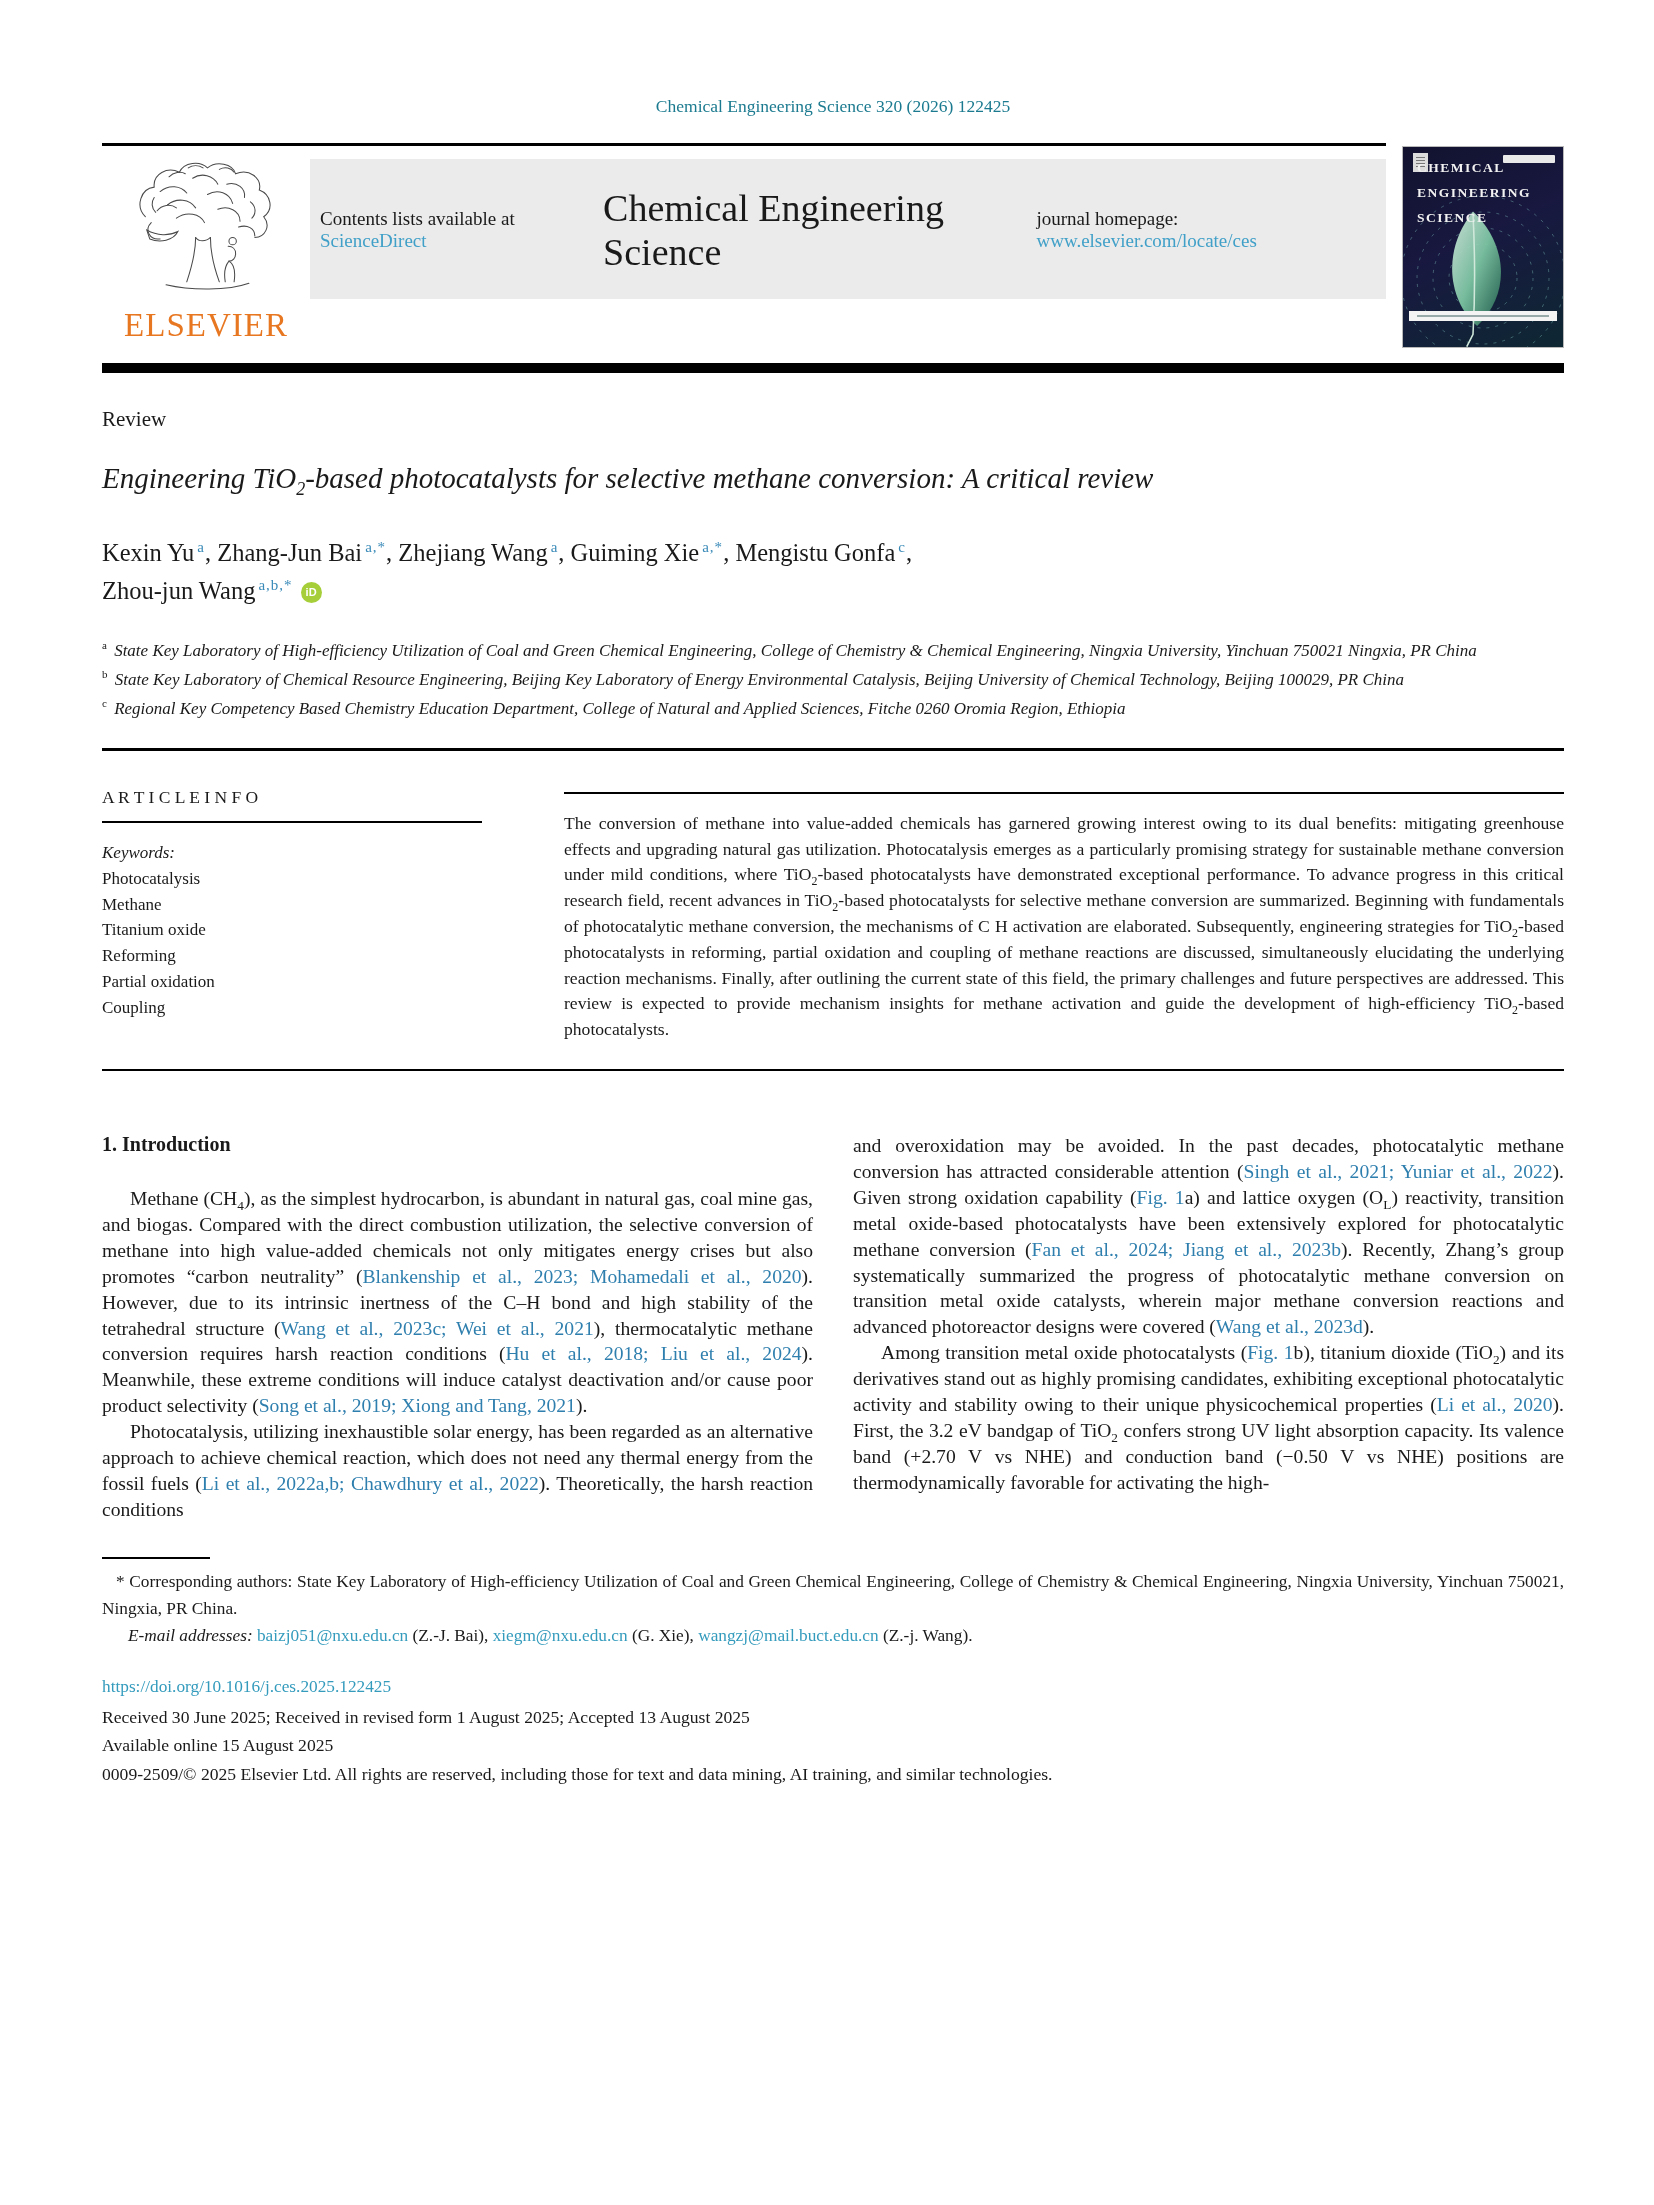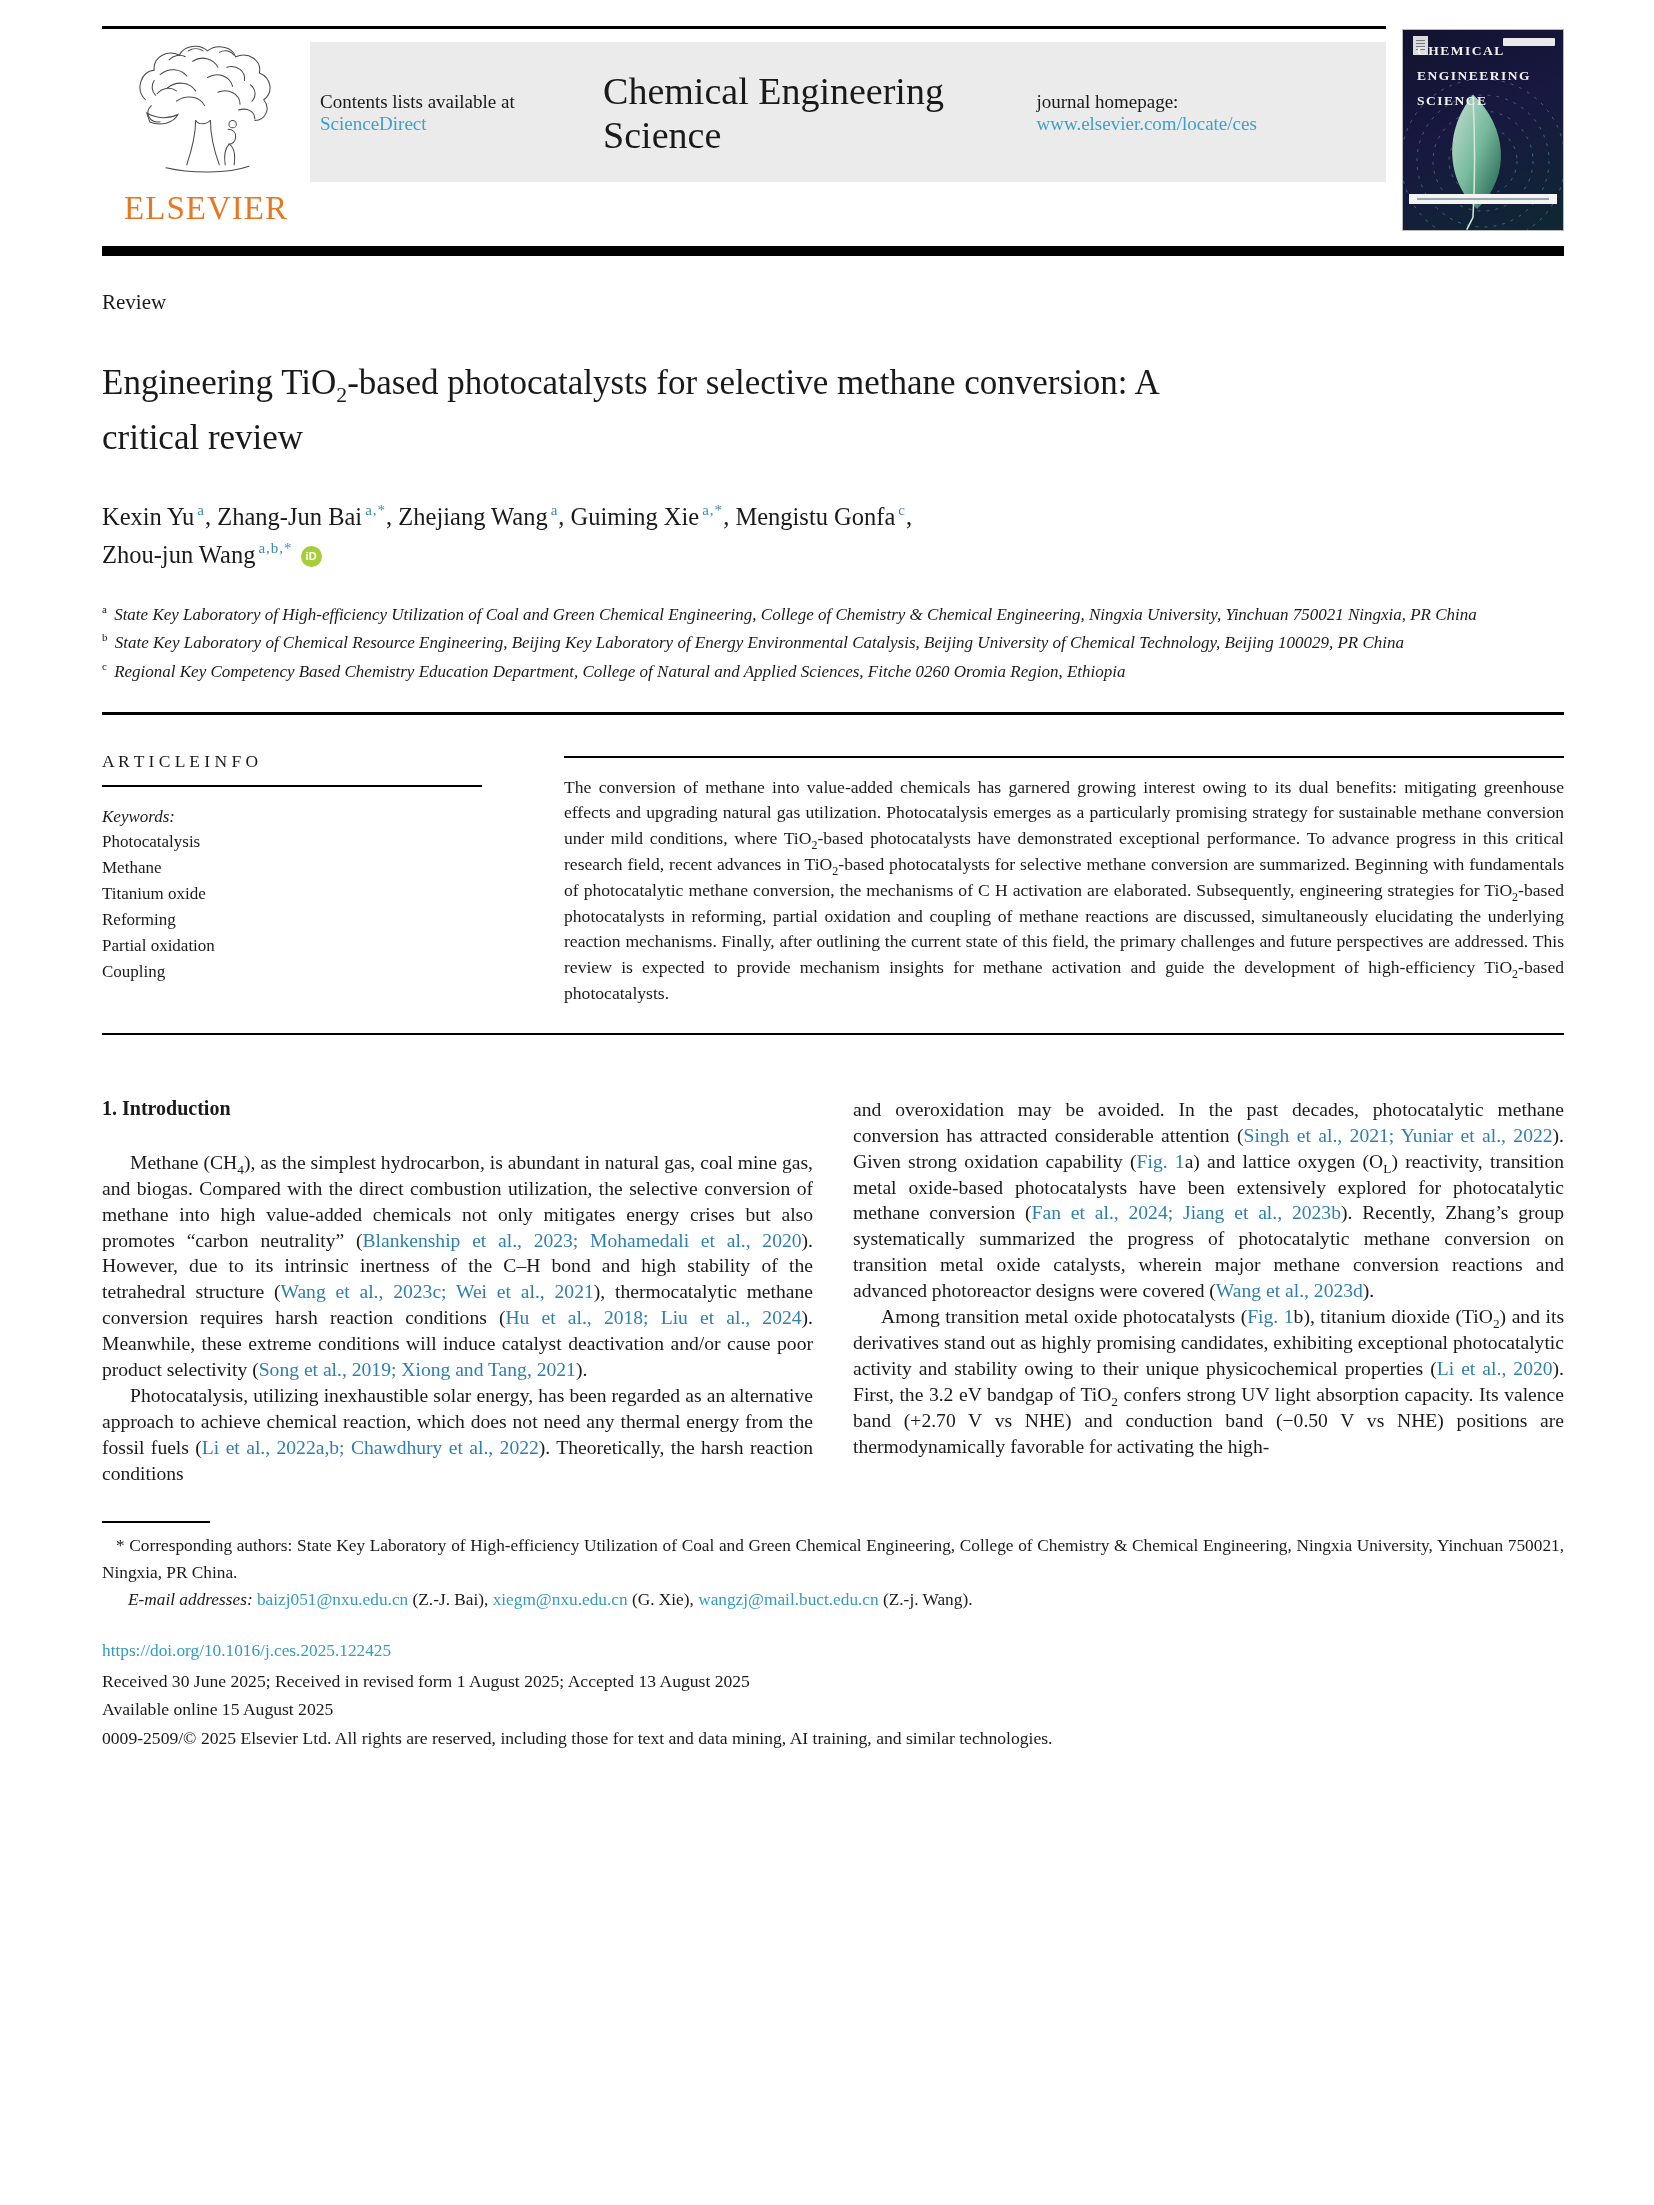--- a/index.html
+++ b/index.html
@@ -37,21 +37,21 @@
   .cover-mark span{display:block;width:9px;height:11px;
     background:repeating-linear-gradient(#777 0 1px,transparent 1px 3px);}
   .orbits{position:absolute;left:-10px;bottom:-16px;width:180px;height:180px;}
   .leaf{position:absolute;left:18px;bottom:-4px;width:104px;height:150px;}
   .cover-strip{position:absolute;left:6px;right:6px;bottom:26px;height:10px;background:#f4f4f4;}
   .cover-strip i{display:block;margin:4px 8px 0;height:2px;background:#9aa;}
   .rule-thick{height:10px;background:#000;margin-top:15px;}
 
   
   .review{margin-top:34px;font-size:21px;}
-  .title{margin-top:40px;font-size:35px;line-height:1.58;max-width:1085px;}
+  .title{margin-top:24px;font-size:29px;line-height:1.58;max-width:1085px;font-style:italic;}
   .title sub{font-size:62%;}
   .authors{margin-top:32px;font-size:24.5px;line-height:1.55;}
   sup.asup{color:#3a8ab8;font-size:15px;margin-left:3px;letter-spacing:1px;}
   .orcid{display:inline-block;width:21px;height:21px;border-radius:50%;background:#a6ce39;
     color:#fff;font-size:11px;font-weight:bold;text-align:center;line-height:21px;margin-left:8px;
     font-family:"Liberation Sans","DejaVu Sans",sans-serif;vertical-align:3px;}
   .affils{margin-top:26px;font-size:17px;font-style:italic;line-height:1.66;}
   .affil sup{font-size:11px;margin-right:3px;font-style:normal;}
   .rule-med{height:2.5px;background:#000;margin-top:26px;}
 
@@ -80,20 +80,21 @@
   .fn-email{margin-top:0;text-indent:26px;}
   .doi{margin-top:28px;font-size:17.3px;}
   .doi .lnk,.fn-email .lnk{color:#349bbd;}
   .dates{font-size:17.6px;line-height:28.5px;margin-top:6px;}
 </style>
 </head>
 <body>
 
 <div class="page">
 
+  <div class="citation">Chemical Engineering Science 320 (2026) 122425</div>
 
   <div class="header">
     <div class="rule-thin"></div>
     <div class="header-row">
       <div class="logo">
         <svg viewBox="0 0 220 200">
           <g stroke="#4a4a4a" fill="none" stroke-width="1.4" stroke-linecap="round">
             <path d="M28,78 C14,64 22,40 40,38 C38,20 58,10 74,18 C80,4 102,2 112,12 C124,2 146,6 150,20 C168,12 186,26 182,42 C198,48 202,68 188,78 C198,90 190,106 176,106"></path>
             <path d="M36,86 C26,96 34,110 48,108"></path>
             <path d="M48,44 C60,34 76,36 84,46 M92,26 C104,18 120,22 126,34 M138,34 C152,30 164,40 162,52 M58,62 C70,52 88,54 96,66 M112,48 C126,40 142,46 146,60 M70,80 C84,70 102,74 108,86 M126,68 C140,62 156,70 156,84 M44,70 C50,62 62,60 70,66 M154,92 C166,88 176,94 176,104"></path>

